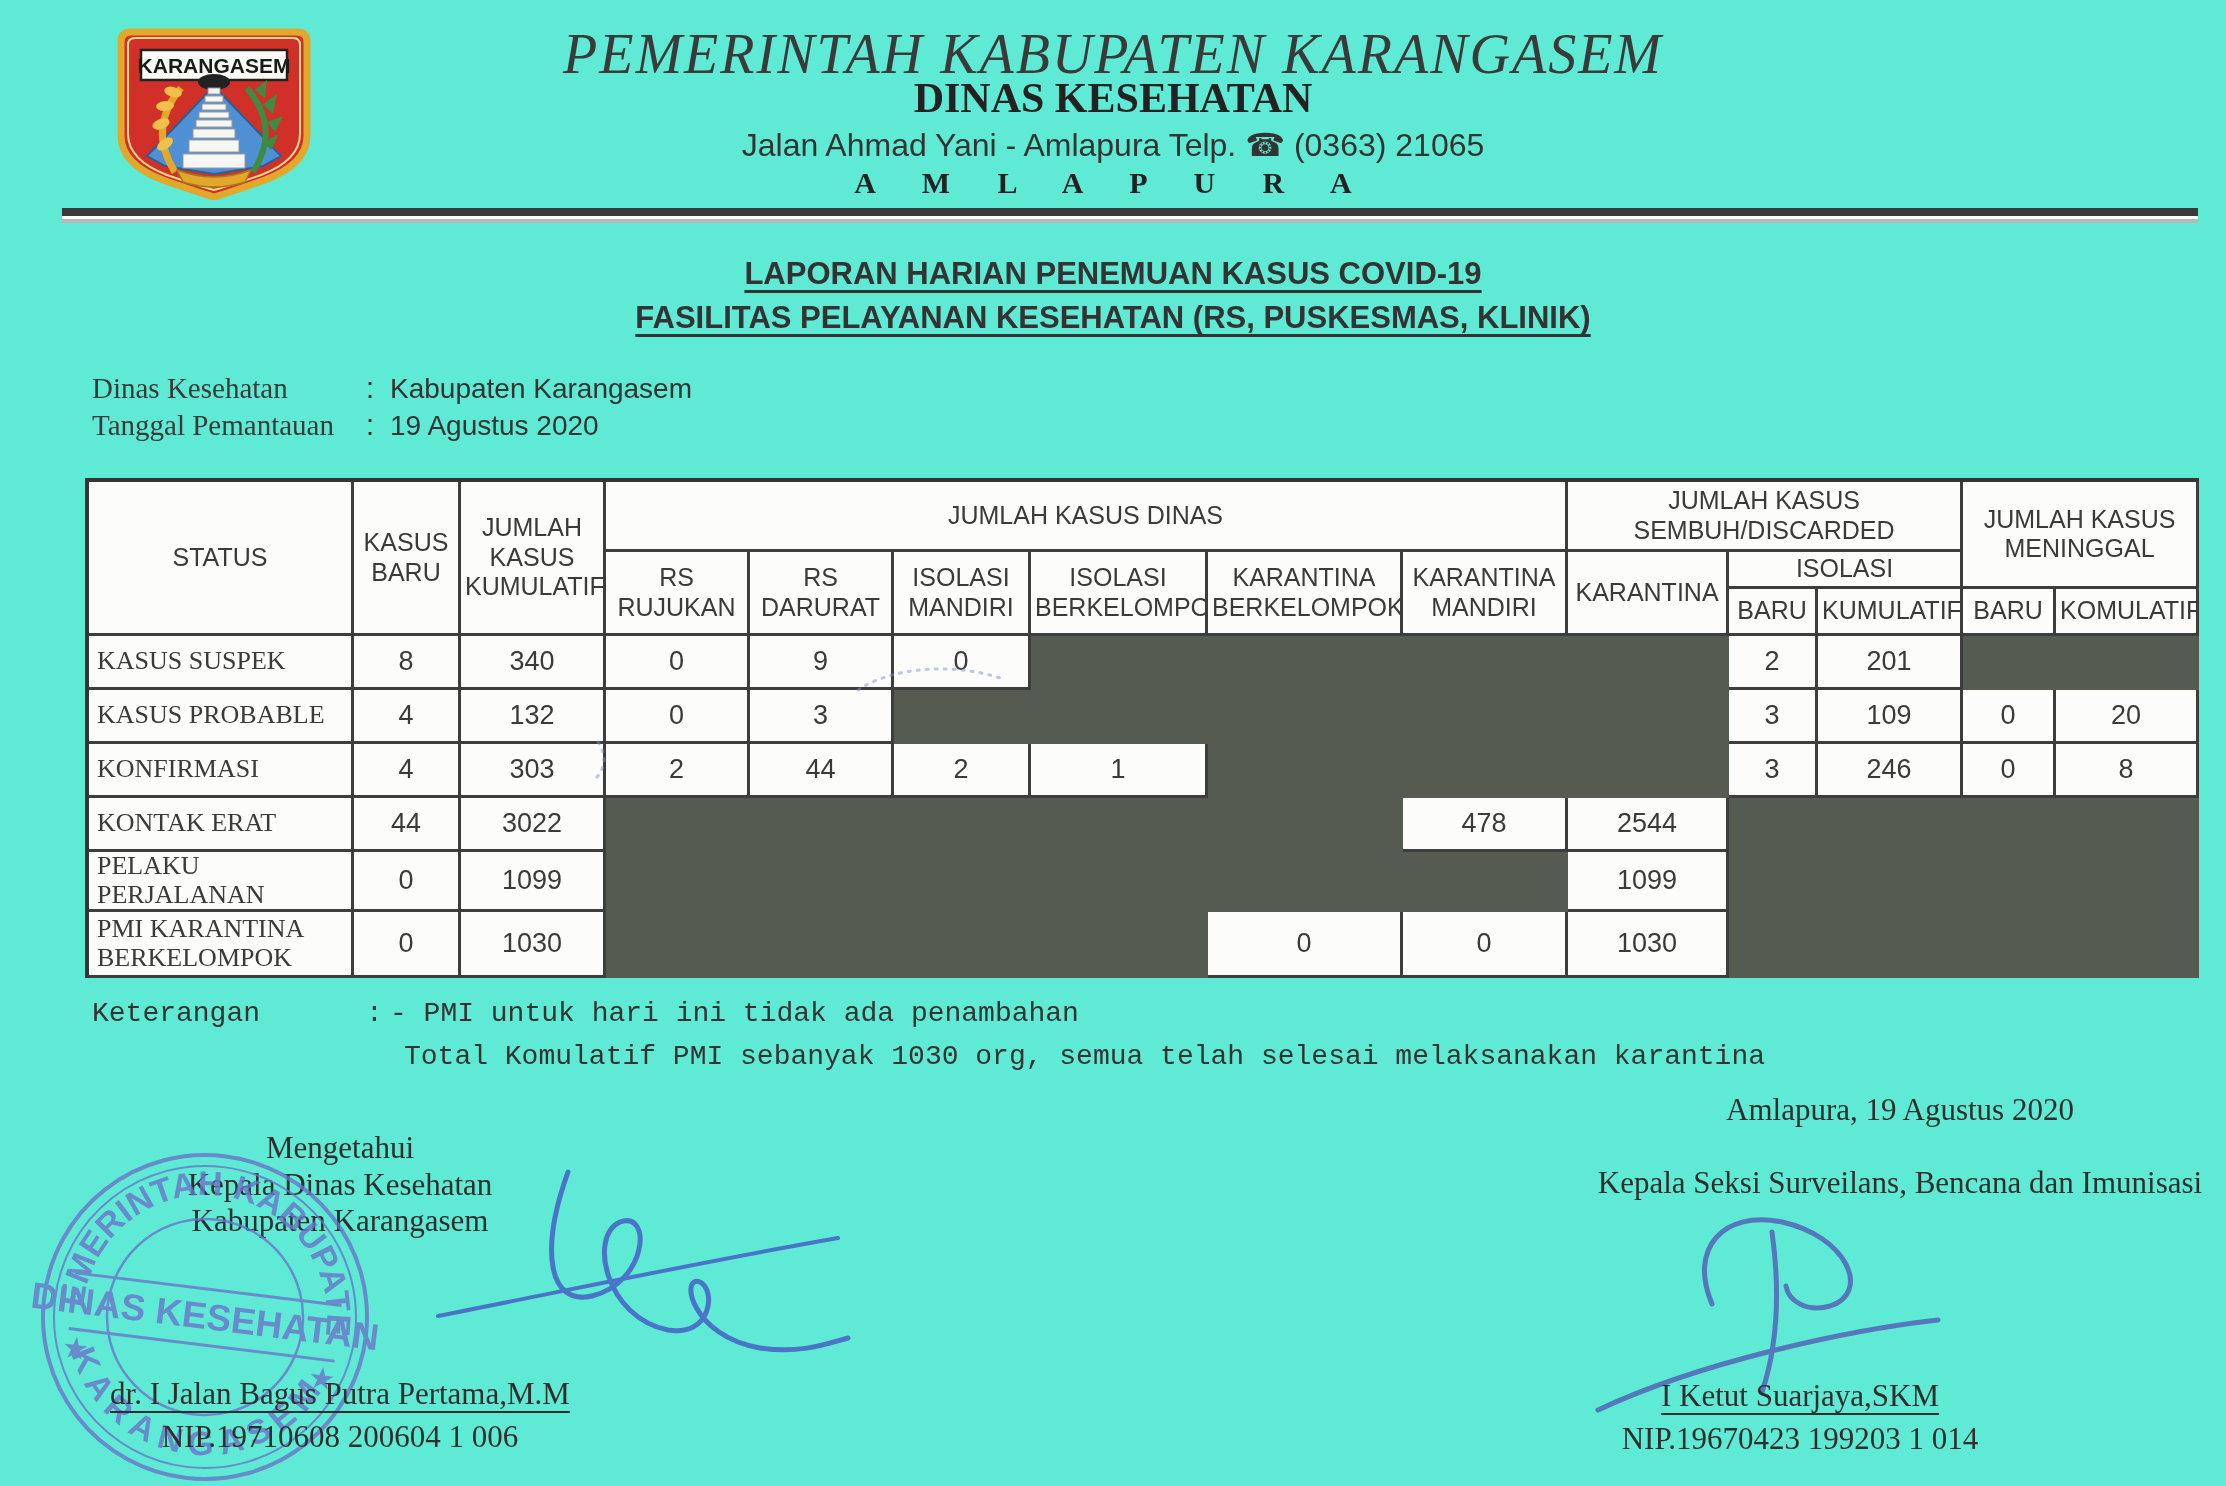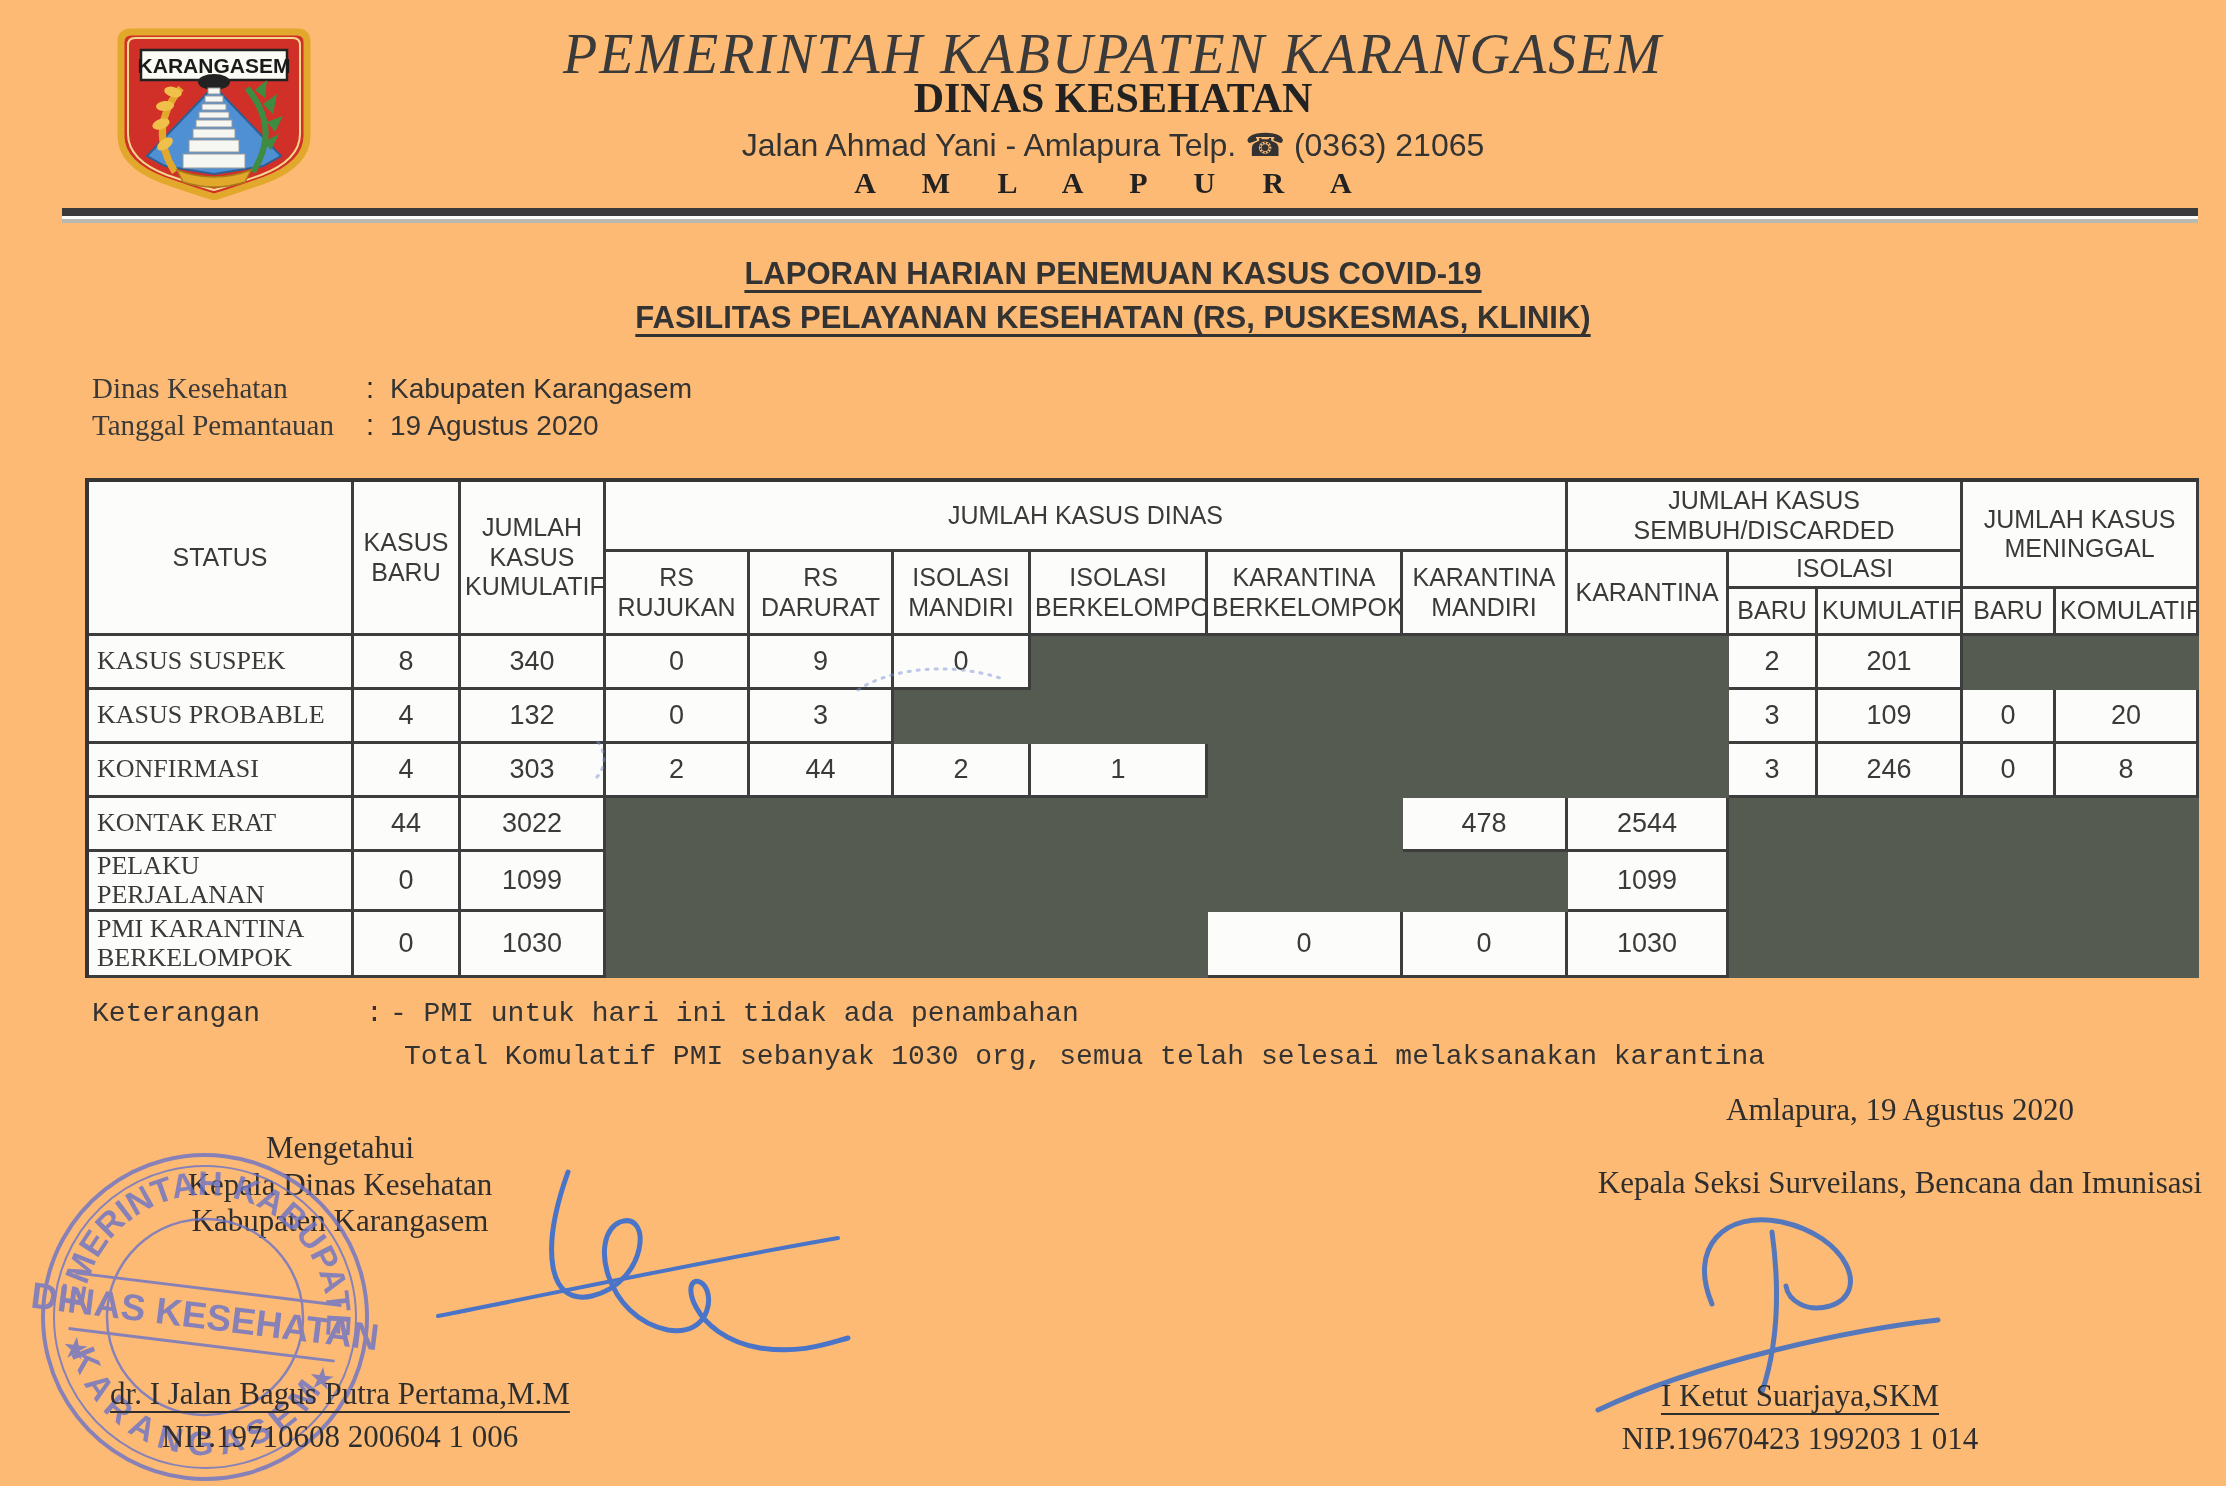--- a/index.html
+++ b/index.html
@@ -1,17 +1,17 @@
 <!DOCTYPE html>
 <html><head>
 <meta charset="utf-8">
 <style>
   html,body{margin:0;padding:0;background:#888;}
   #page{
-    position:relative;width:2226px;height:1486px;background:#fdba74;
+    position:relative;width:2226px;height:1486px;background:#5eead4;
     overflow:hidden;font-family:"Liberation Serif",serif;color:#2b2b2b;
   }
   
   #logo{position:absolute;left:113px;top:24px;width:202px;height:176px;}
   .lh{position:absolute;left:0;width:100%;text-align:center;}
   #lh-gov{top:22px;font-size:56px;letter-spacing:2px;color:#3a3a3a;font-style:italic;}
   #lh-dep{top:74px;font-size:42px;font-weight:bold;color:#222;}
   #lh-addr{top:126px;font-size:32px;font-family:"Liberation Sans",sans-serif;color:#333;}
   #lh-city{top:166px;font-size:30px;font-weight:bold;letter-spacing:20px;color:#222;}
   #lh-rule{position:absolute;left:62px;top:208px;width:2136px;height:8px;background:#3a3a3a;border-bottom:3px solid #fcfcfa;box-shadow:0 4px 0 #b9b9b4;}

